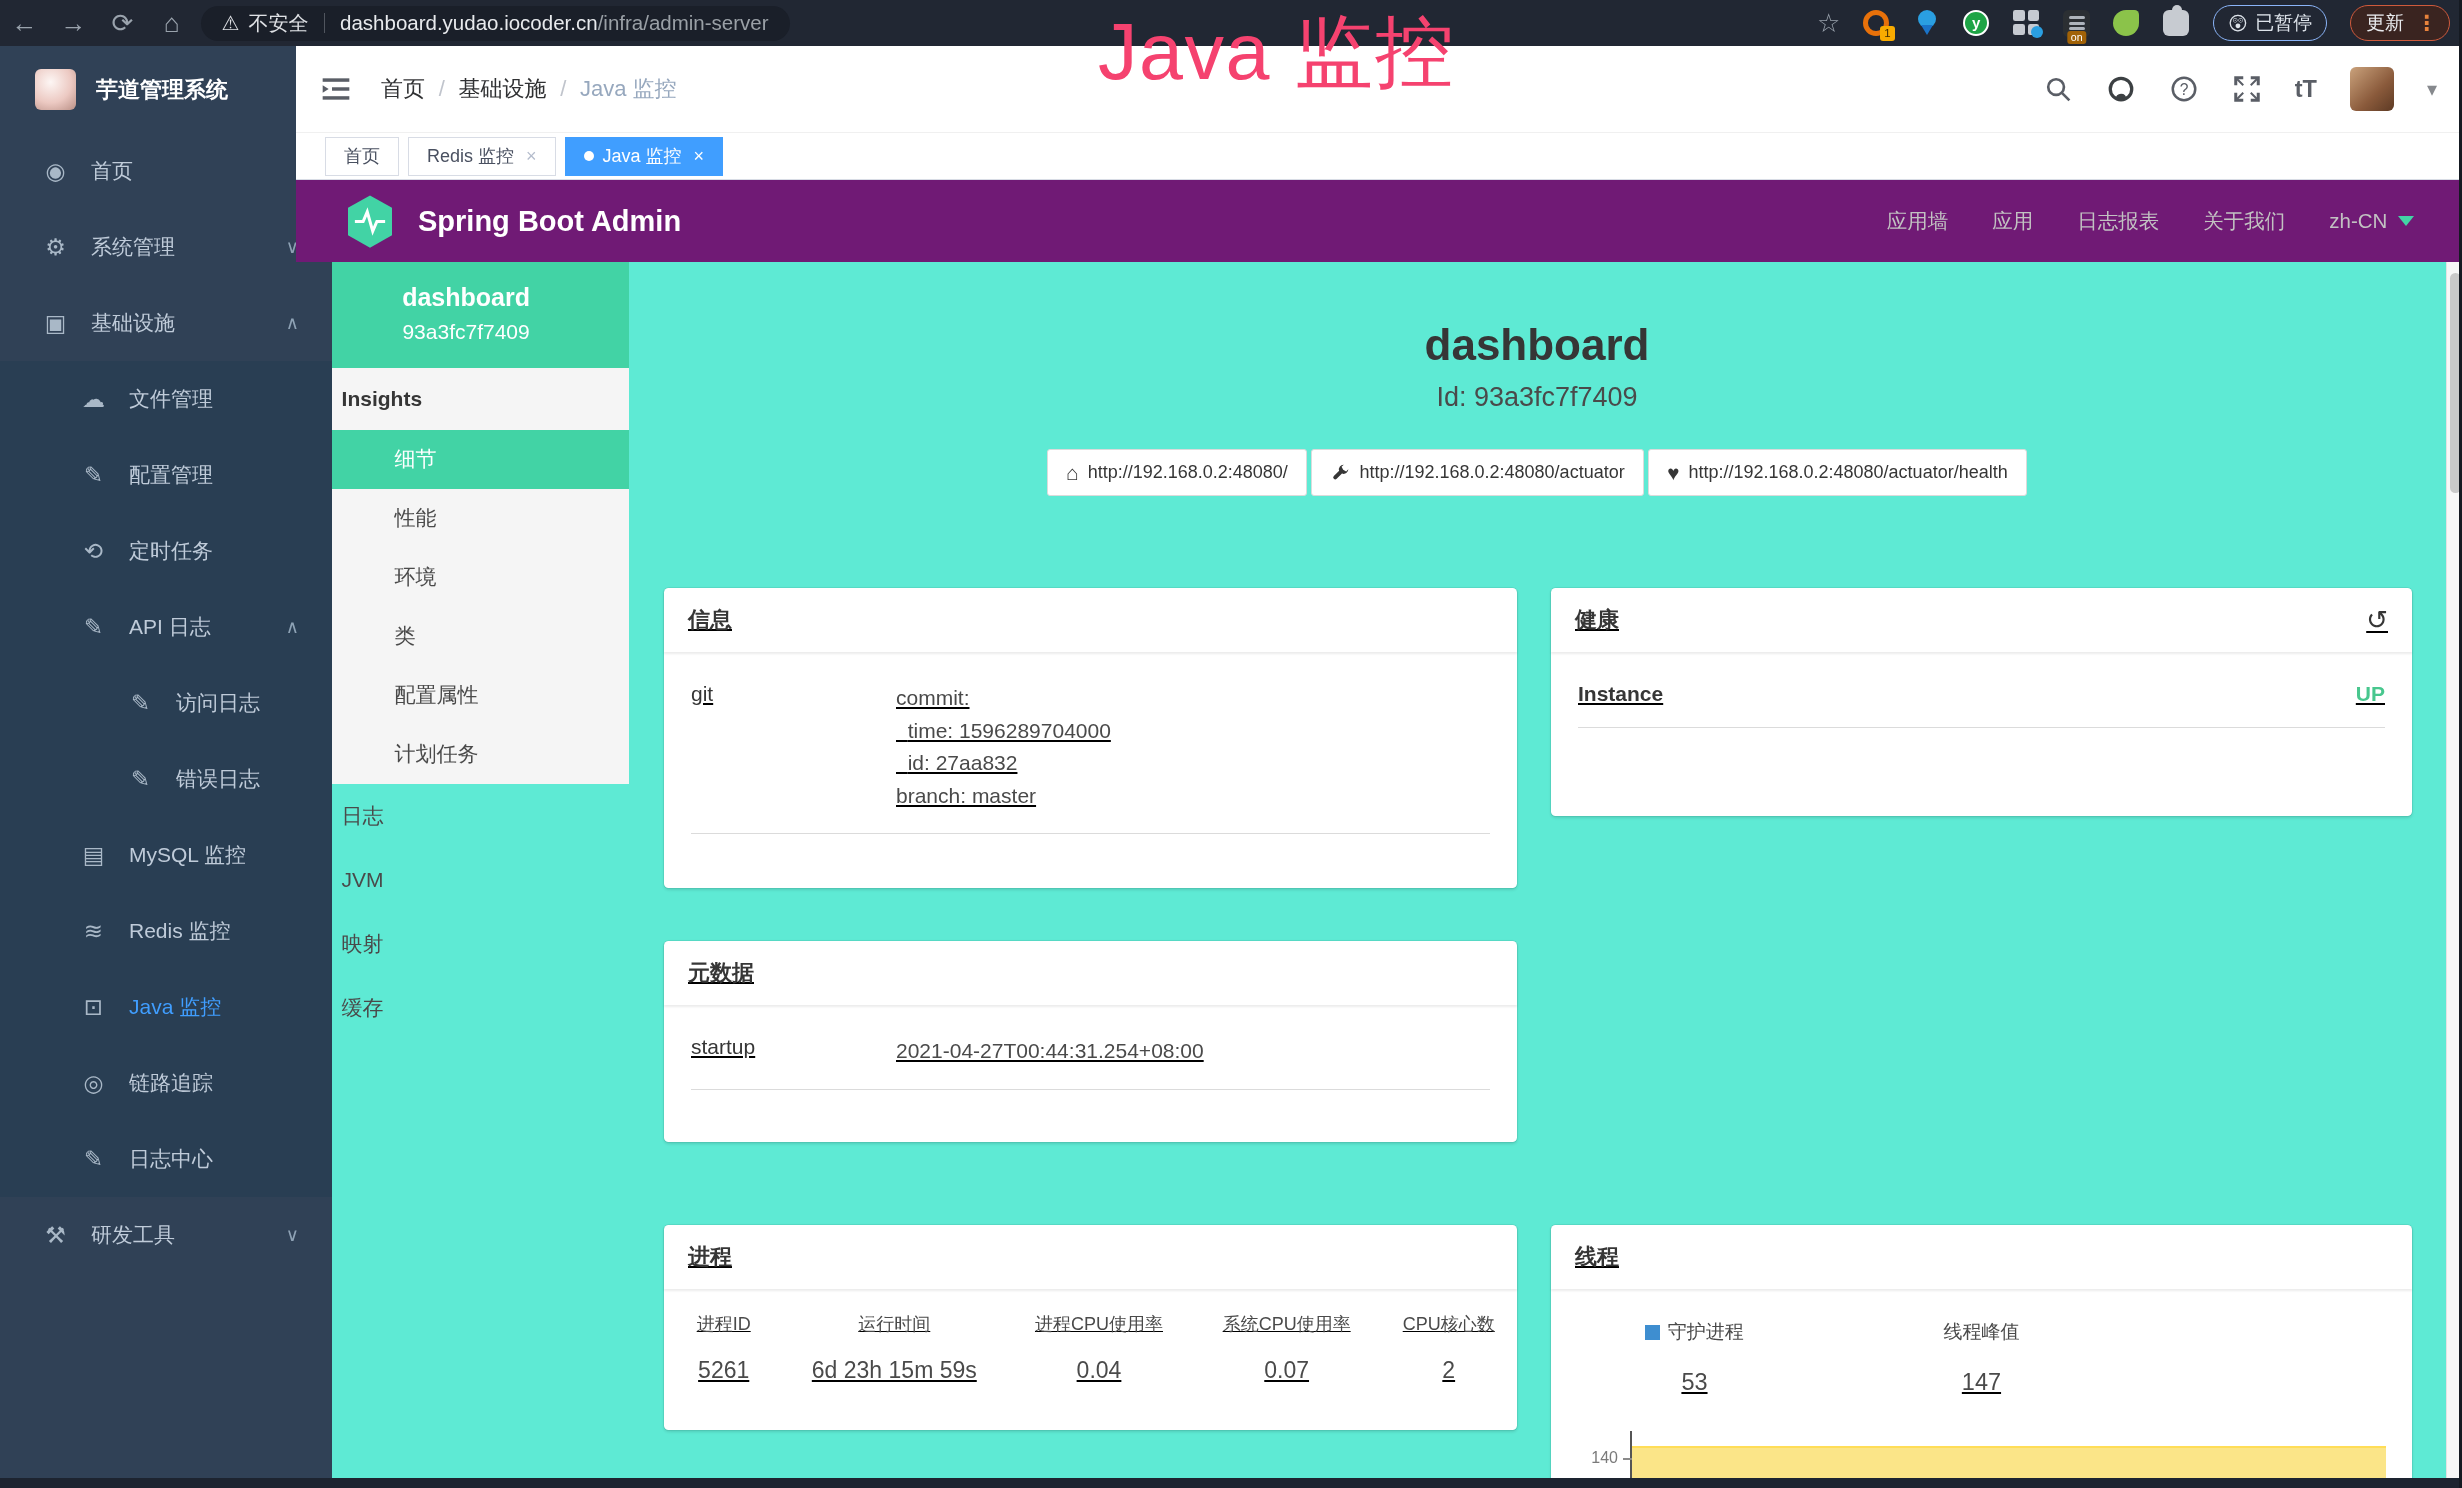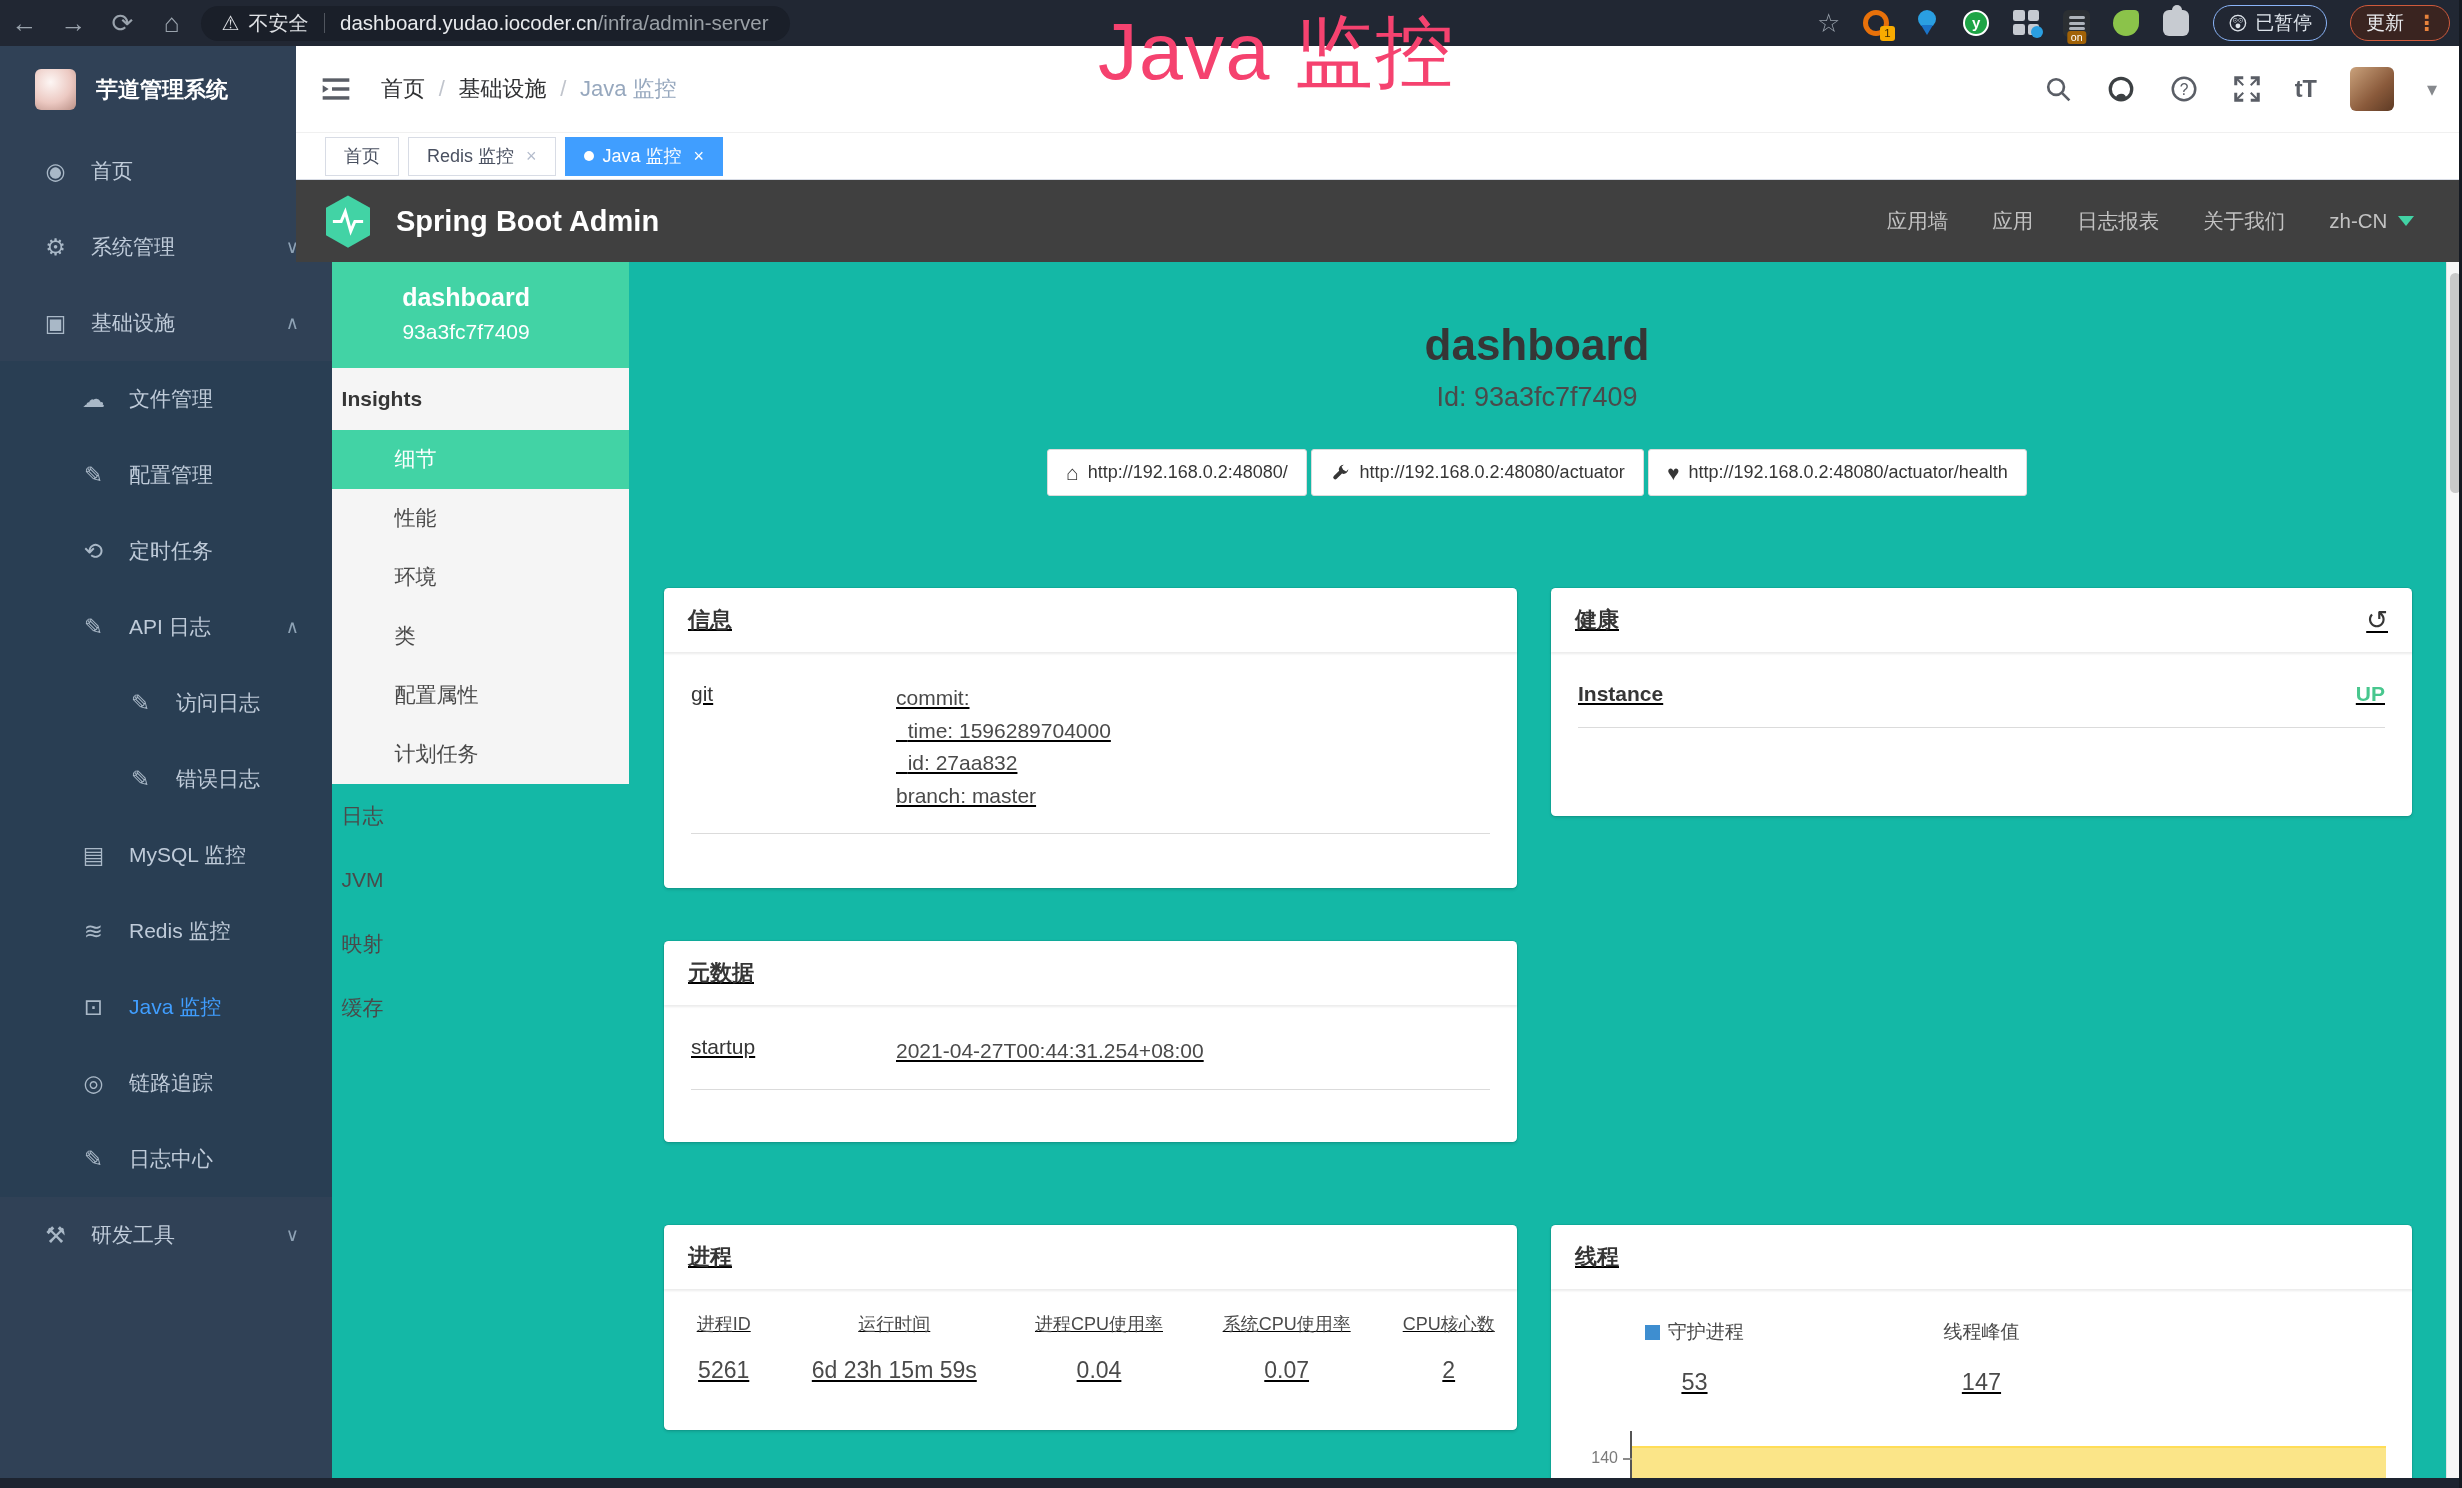--- a/index.html
+++ b/index.html
@@ -84,31 +84,31 @@
   align-items:center; padding-left:29px; gap:9px; z-index:2; }
 .tab { height:39px; display:flex; align-items:center; padding:0 18px; border:0.8px solid #d8dce5;
   font-size:18px; color:#495060; background:#fff; }
 .tab .dot { width:10px; height:10px; border-radius:50%; background:#fff; margin-right:9px; }
 .tab.active { background:#409eff; border-color:#409eff; color:#fff; }
 .tab .x { margin-left:12px; font-size:18px; color:#b4bccc; }
 .tab.active .x { color:#fff; }
 
 
 #sba-header { position:absolute; left:296px; top:180px; width:2167px; height:82px;
-  background:#404040; display:flex; align-items:center; padding-left:27px; z-index:2; }
+  background:#701a75; display:flex; align-items:center; padding-left:49px; z-index:2; }
 #sba-brand { margin-left:23px; color:#fff; font-size:29px; font-weight:700; }
 #sba-nav { margin-left:auto; display:flex; align-items:center; gap:44px; margin-right:49px;
   font-size:20.5px; color:#c2c2c2; }
 #sba-locale { display:flex; align-items:center; gap:10.6px; }
 #locale-caret { width:0; height:0; border-left:8.3px solid transparent; border-right:8.3px solid transparent;
   border-top:10.6px solid #42d3a5; }
 
 
 #sba-page { position:absolute; left:296px; top:262px; width:2167px; height:1216px;
-  background:#14b8a6; z-index:1; overflow:hidden; }
+  background:#5eead4; z-index:1; overflow:hidden; }
 #sba-side { position:absolute; left:7.6px; top:0; width:325px; }
 #inst-head { background:#42d3a5; color:#fff; text-align:center; padding:21px 0 24px; }
 #inst-name { font-size:25px; font-weight:700; }
 #inst-id { font-size:21px; margin-top:7.6px; }
 #menu-group { border-left:6.8px solid #42d3a5; background:#f5f5f5; }
 #group-label { height:62px; display:flex; align-items:center; padding-left:32px;
   font-size:21px; font-weight:700; color:#363636; }
 .m-item { height:59px; display:flex; align-items:center; padding-left:85px; font-size:21px; color:#4a4a4a; }
 .m-item.active { background:#42d3a5; color:#fff; }
 .r-item { height:64px; display:flex; align-items:center; padding-left:38px; font-size:21px; color:#4a4a4a; }

